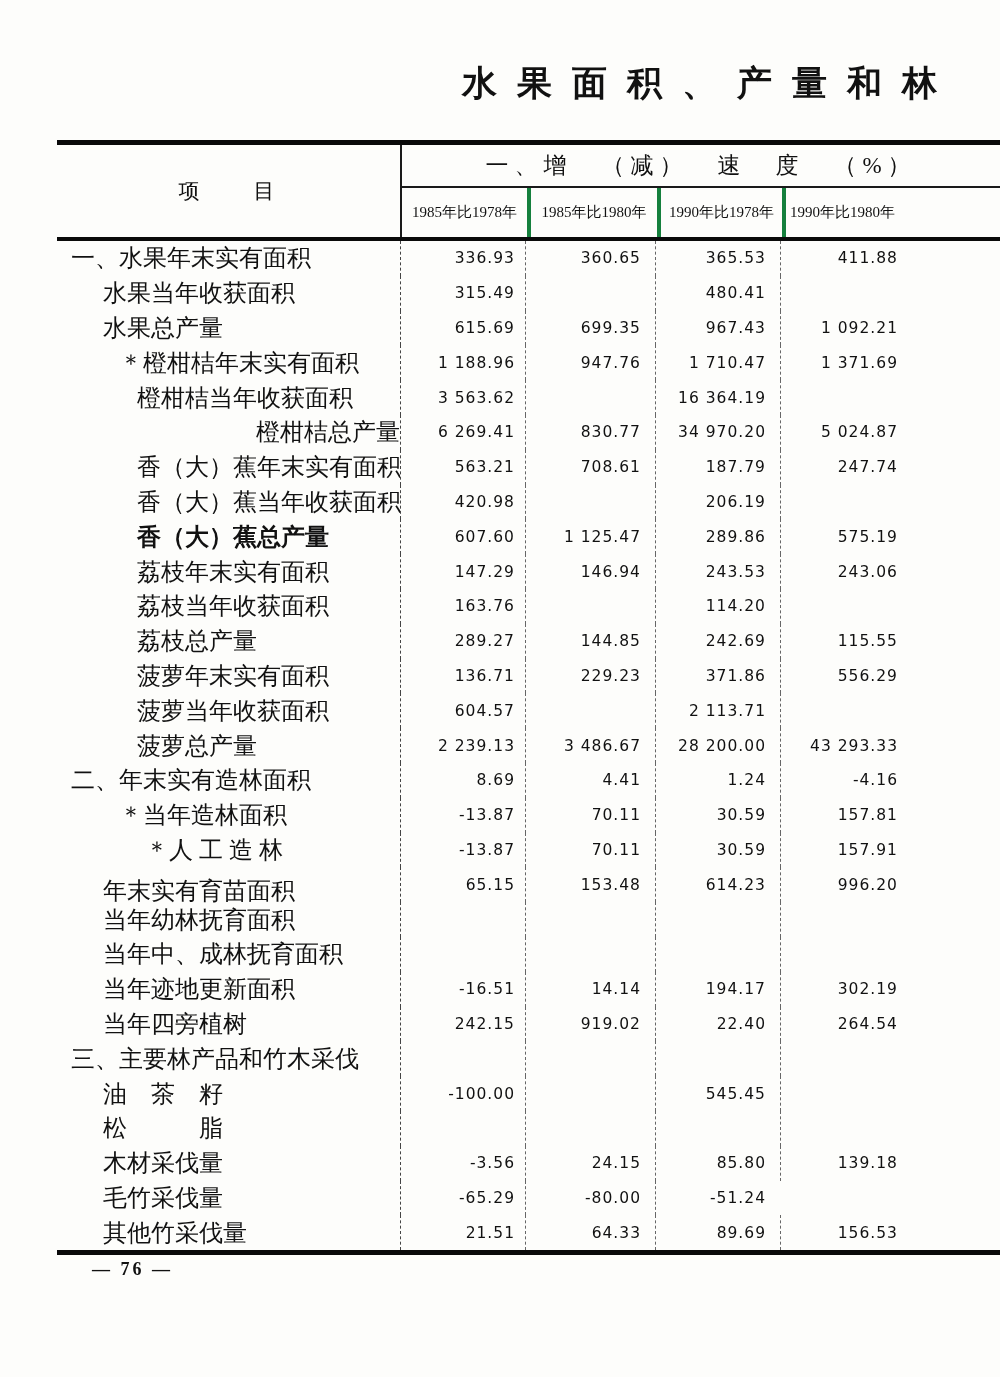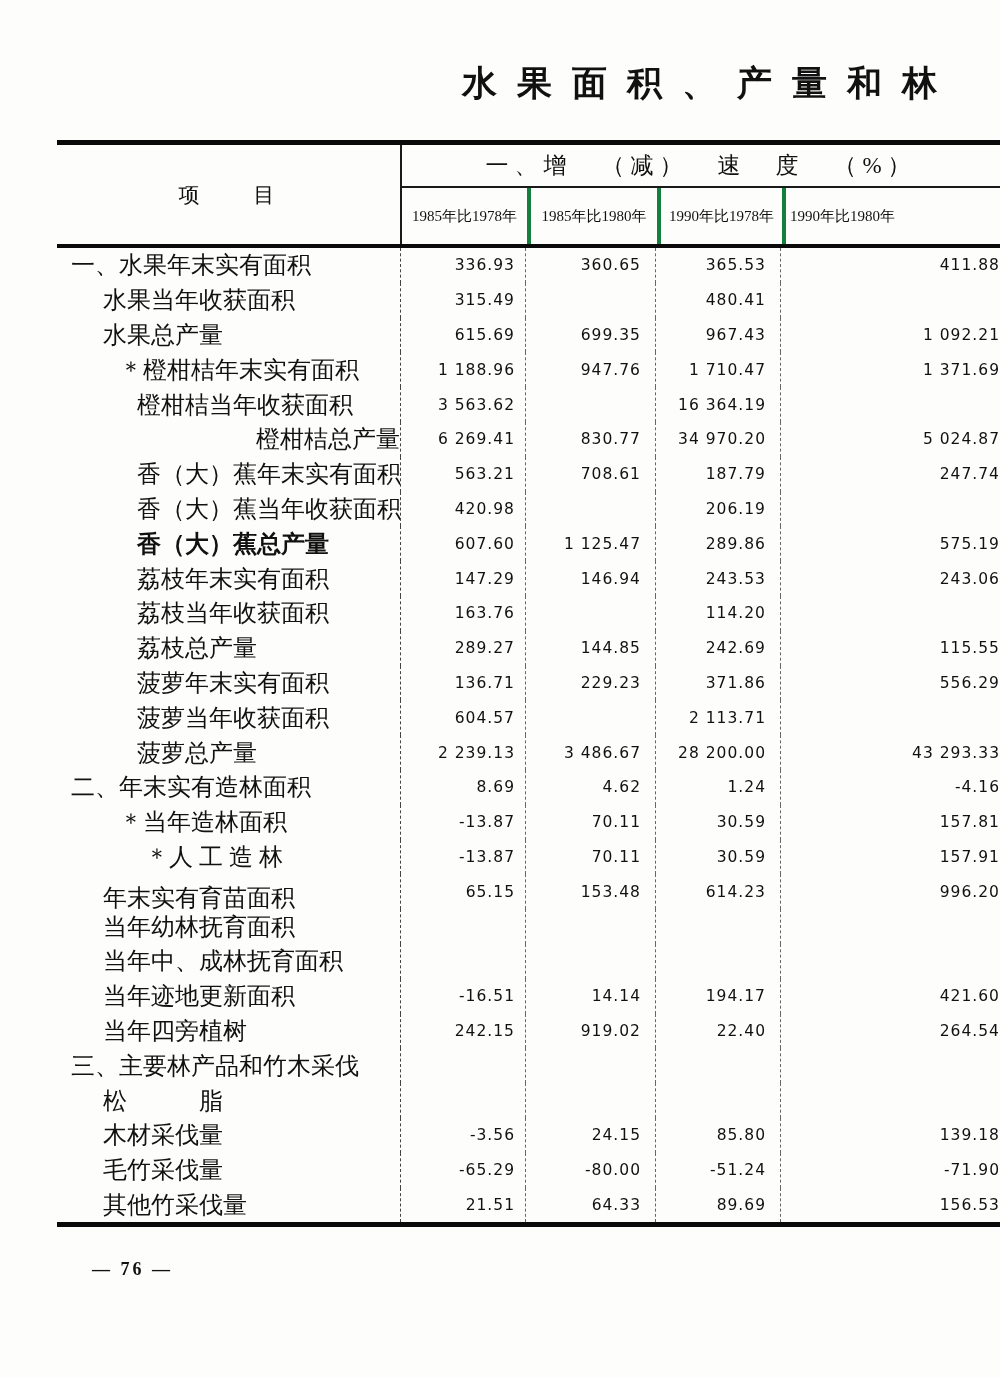--- a/index.html
+++ b/index.html
@@ -45,21 +45,21 @@
     height:41px;
     display:flex;align-items:center;justify-content:center;
     border-bottom:2px solid #1a1a1a;
     font-size:23px;
     letter-spacing:6px;
     white-space:nowrap;
   }
   .th-cols{
     display:grid;
     grid-template-columns:125px 130px 125px 1fr;
-    height:56px;
+    height:49px;
   }
   .th-col{
     display:flex;align-items:center;justify-content:center;
     font-size:15px;
     white-space:nowrap;
     overflow:hidden;
   }
   .th-col + .th-col{border-left:4px solid #15803d;}
   .th-col.last{justify-content:flex-start;padding-left:4px;}
 
@@ -80,21 +80,21 @@
   .cell.num{
     justify-content:flex-end;
     font-size:16.5px;
     letter-spacing:1px;
     font-family:"DejaVu Sans","Liberation Sans",sans-serif;
     font-size:15.5px;
   }
   .cell.c1{border-left:1px dashed #444;padding-right:10px;}
   .cell.c2{border-left:1px dashed #666;padding-right:14px;}
   .cell.c3{border-left:1px dashed #666;padding-right:14px;}
-  .cell.c4{border-left:1px dashed #666;}
+  .cell.c4{border-left:1px dashed #666;padding-right:102px;}
 
   .footer{
     position:absolute;
     left:92px;top:1259px;
     font-size:18px;
     letter-spacing:3px;
     font-weight:bold;
   }
 </style>
 </head>
@@ -270,21 +270,21 @@
     <div class="cell num c2">3 486.67</div>
     <div class="cell num c3">28 200.00</div>
     <div class="cell num c4">43 293.33</div>
   </div>
 
   <div class="trow">
     <div class="cell label" style="padding-left: 14px;">
             <span class="lbl">二、年末实有造林面积</span>
           </div>
     <div class="cell num c1">8.69</div>
-    <div class="cell num c2">4.62</div>
+    <div class="cell num c2">4.41</div>
     <div class="cell num c3">1.24</div>
     <div class="cell num c4">-4.16</div>
   </div>
 
   <div class="trow">
     <div class="cell label" style="padding-left: 62px;">
             <span class="lbl">＊当年造林面积</span>
           </div>
     <div class="cell num c1">-13.87</div>
     <div class="cell num c2">70.11</div>
@@ -332,21 +332,21 @@
     <div class="cell num c4"></div>
   </div>
 
   <div class="trow">
     <div class="cell label" style="padding-left: 46px;">
             <span class="lbl">当年迹地更新面积</span>
           </div>
     <div class="cell num c1">-16.51</div>
     <div class="cell num c2">14.14</div>
     <div class="cell num c3">194.17</div>
-    <div class="cell num c4">421.60</div>
+    <div class="cell num c4">302.19</div>
   </div>
 
   <div class="trow">
     <div class="cell label" style="padding-left: 46px;">
             <span class="lbl">当年四旁植树</span>
           </div>
     <div class="cell num c1">242.15</div>
     <div class="cell num c2">919.02</div>
     <div class="cell num c3">22.40</div>
     <div class="cell num c4">264.54</div>
@@ -355,20 +355,29 @@
   <div class="trow">
     <div class="cell label" style="padding-left: 14px;">
             <span class="lbl">三、主要林产品和竹木采伐</span>
           </div>
     <div class="cell num c1"></div>
     <div class="cell num c2"></div>
     <div class="cell num c3"></div>
     <div class="cell num c4"></div>
   </div>
 
+  <div class="trow">
+    <div class="cell label" style="padding-left: 46px;">
+            <span class="lbl">油　茶　籽</span>
+          </div>
+    <div class="cell num c1">-100.00</div>
+    <div class="cell num c2"></div>
+    <div class="cell num c3">545.45</div>
+    <div class="cell num c4"></div>
+  </div>
 
   <div class="trow">
     <div class="cell label" style="padding-left: 46px;">
             <span class="lbl">松　　　脂</span>
           </div>
     <div class="cell num c1"></div>
     <div class="cell num c2"></div>
     <div class="cell num c3"></div>
     <div class="cell num c4"></div>
   </div>
@@ -383,21 +392,20 @@
     <div class="cell num c4">139.18</div>
   </div>
 
   <div class="trow">
     <div class="cell label" style="padding-left: 46px;">
             <span class="lbl">毛竹采伐量</span>
           </div>
     <div class="cell num c1">-65.29</div>
     <div class="cell num c2">-80.00</div>
     <div class="cell num c3">-51.24</div>
-    <div class="cell num c4">-71.90</div>
   </div>
 
   <div class="trow">
     <div class="cell label" style="padding-left: 46px;">
             <span class="lbl">其他竹采伐量</span>
           </div>
     <div class="cell num c1">21.51</div>
     <div class="cell num c2">64.33</div>
     <div class="cell num c3">89.69</div>
     <div class="cell num c4">156.53</div>

